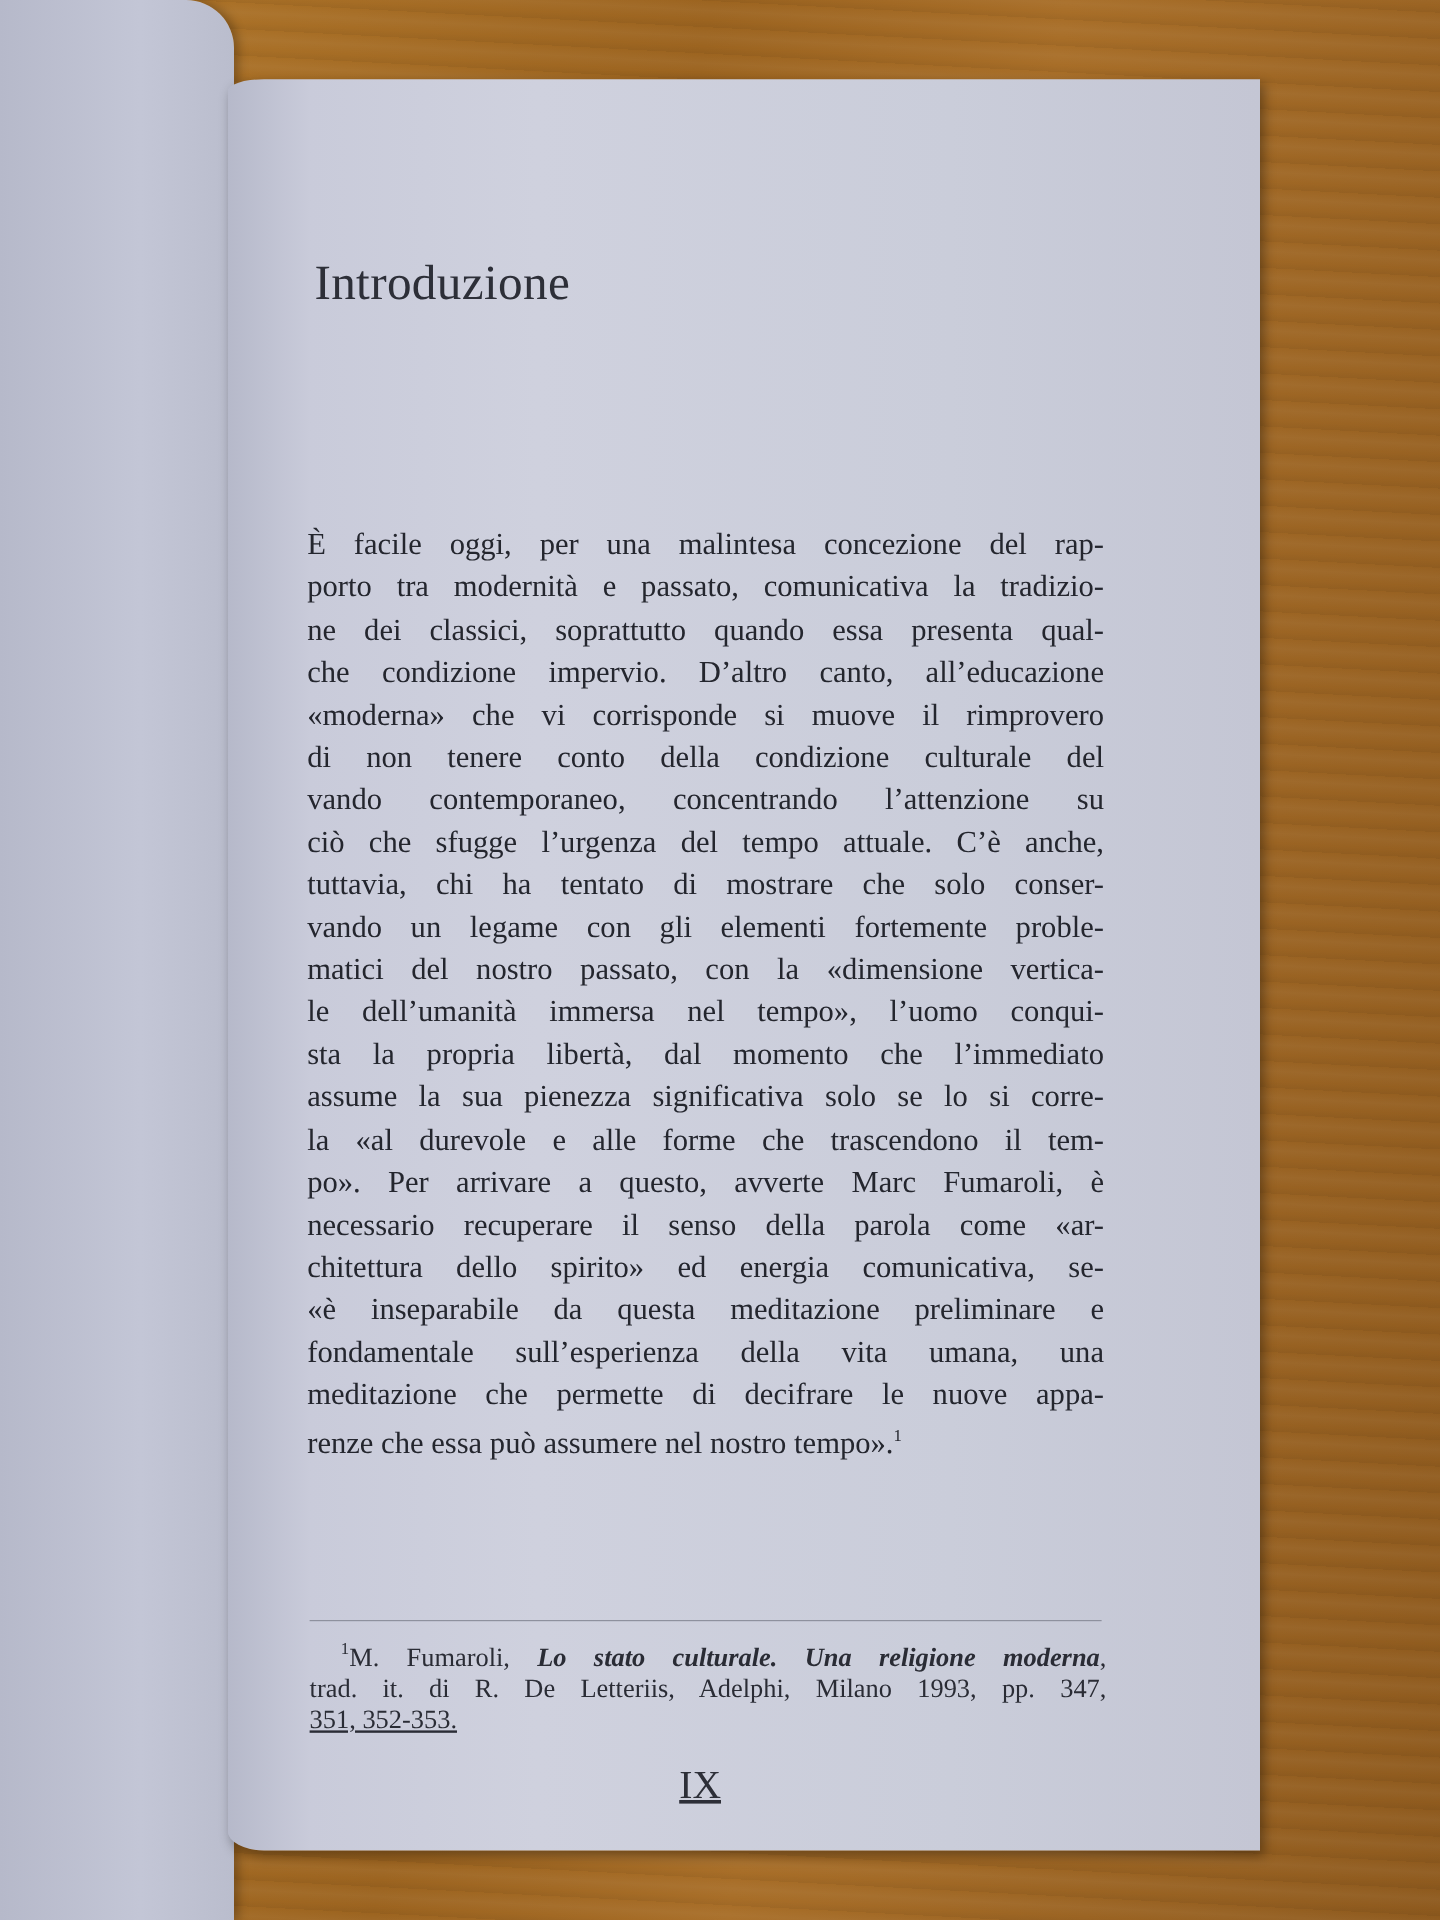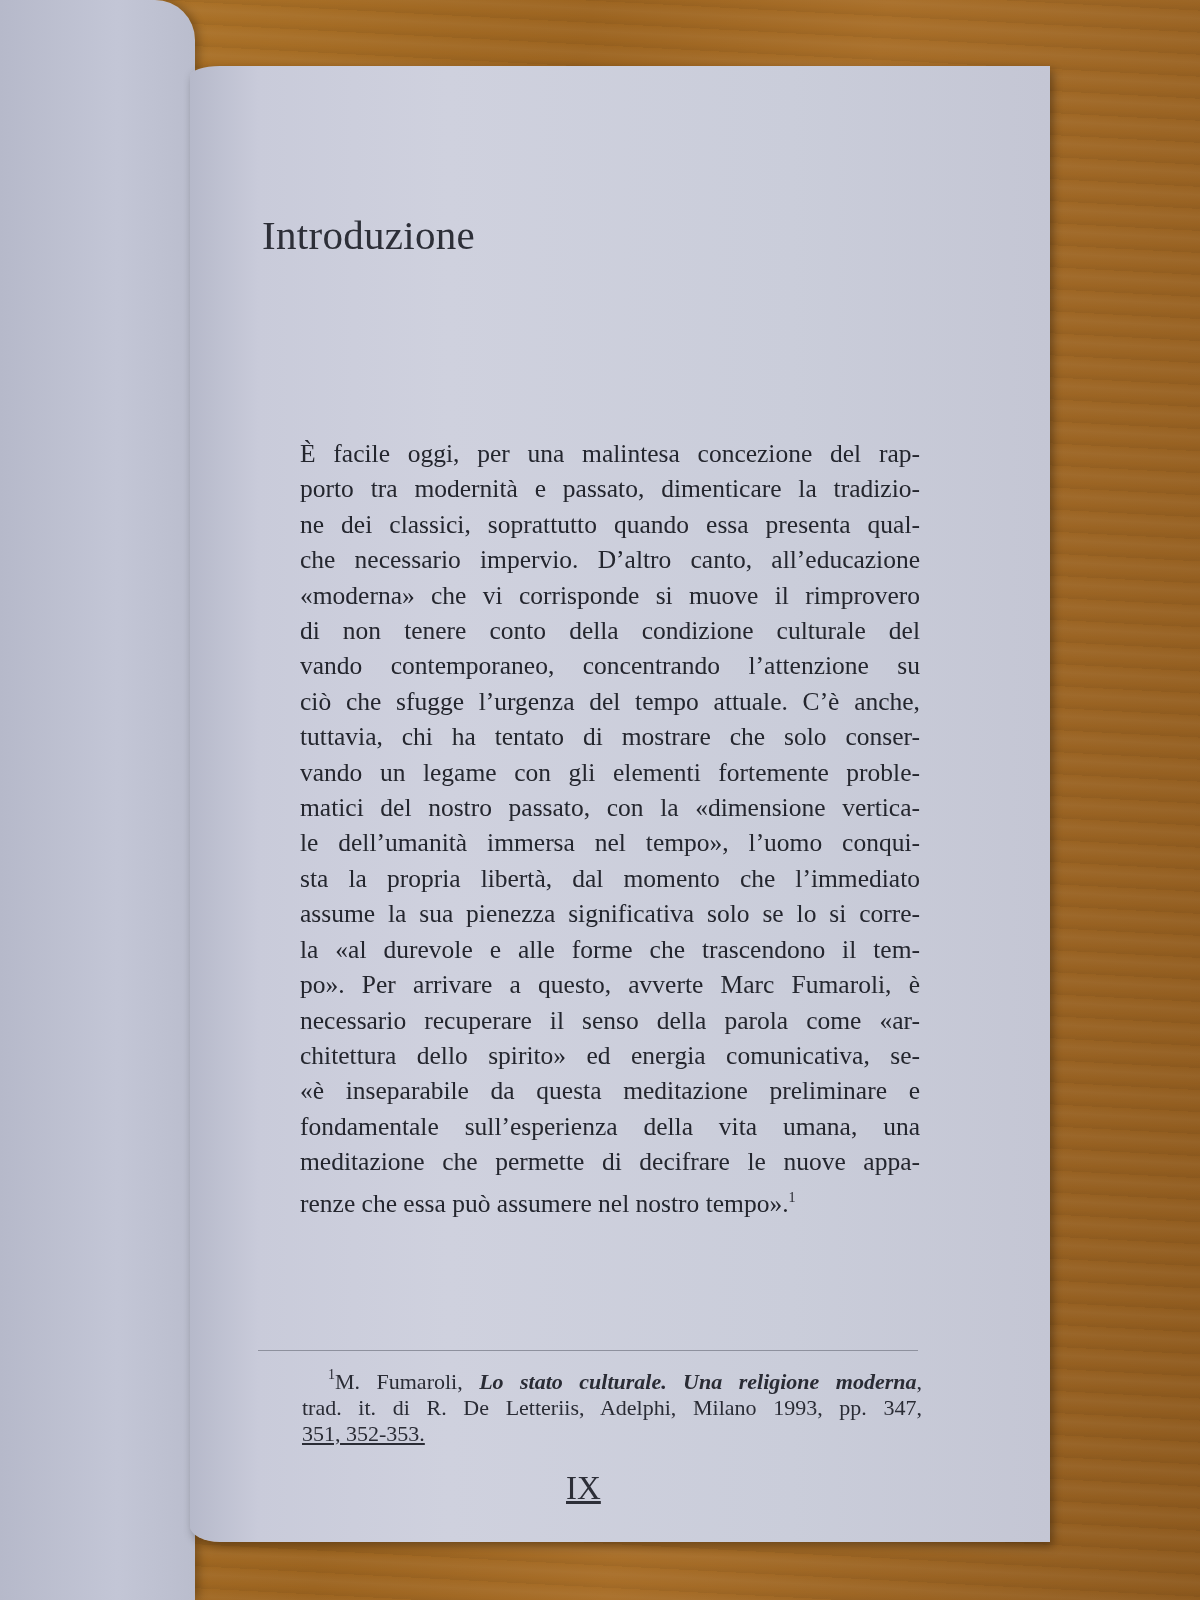--- a/index.html
+++ b/index.html
@@ -30,21 +30,21 @@
     background: linear-gradient(90deg, #c8cad8, #b9bccb);
   }
   .heading {
     position: absolute; left: 262px; top: 176px;
     font-size: 41px; color: #2d2f38; letter-spacing: 0.3px; margin-top: 35px;
   }
   .body-text {
     position: absolute; left: 256px; top: 436px; width: 664px;
     font-size: 25.5px; line-height: 35.4px; color: #24262e;
   }
-  .line { display: block; white-space: nowrap; text-align: justify; text-align-last: justify; margin-left: 44px; }
+  .line { display: block; white-space: nowrap; text-align: justify; text-align-last: justify; }
   .line.last { text-align-last: left; }
   sup.fn { font-size: 14px; vertical-align: 10px; }
   .rule {
     position: absolute; left: 258px; top: 1350px; width: 660px; height: 1px;
     background: #8e919e;
   }
   .footnote {
     position: absolute; left: 258px; top: 1362px; width: 664px;
     font-size: 22px; line-height: 26px; color: #2a2c35;
   }
@@ -62,23 +62,23 @@
 
 <div class="wood-grain"></div>
 <div class="left-page"></div>
 <div class="page-edge"></div>
 <div class="right-page"></div>
 
 <div class="heading">Introduzione</div>
 
 <div class="body-text">
   <span class="line">È facile oggi, per una malintesa concezione del rap-</span>
-  <span class="line">porto tra modernità e passato, dimenticare la tradizio-</span>
+  <span class="line">porto tra modernità e passato, comunicativa la tradizio-</span>
   <span class="line">ne dei classici, soprattutto quando essa presenta qual-</span>
-  <span class="line">che necessario impervio. D’altro canto, all’educazione</span>
+  <span class="line">che condizione impervio. D’altro canto, all’educazione</span>
   <span class="line">«moderna» che vi corrisponde si muove il rimprovero</span>
   <span class="line">di non tenere conto della condizione culturale del</span>
   <span class="line">vando contemporaneo, concentrando l’attenzione su</span>
   <span class="line">ciò che sfugge l’urgenza del tempo attuale. C’è anche,</span>
   <span class="line">tuttavia, chi ha tentato di mostrare che solo conser-</span>
   <span class="line">vando un legame con gli elementi fortemente proble-</span>
   <span class="line">matici del nostro passato, con la «dimensione vertica-</span>
   <span class="line">le dell’umanità immersa nel tempo», l’uomo conqui-</span>
   <span class="line">sta la propria libertà, dal momento che l’immediato</span>
   <span class="line">assume la sua pienezza significativa solo se lo si corre-</span>

